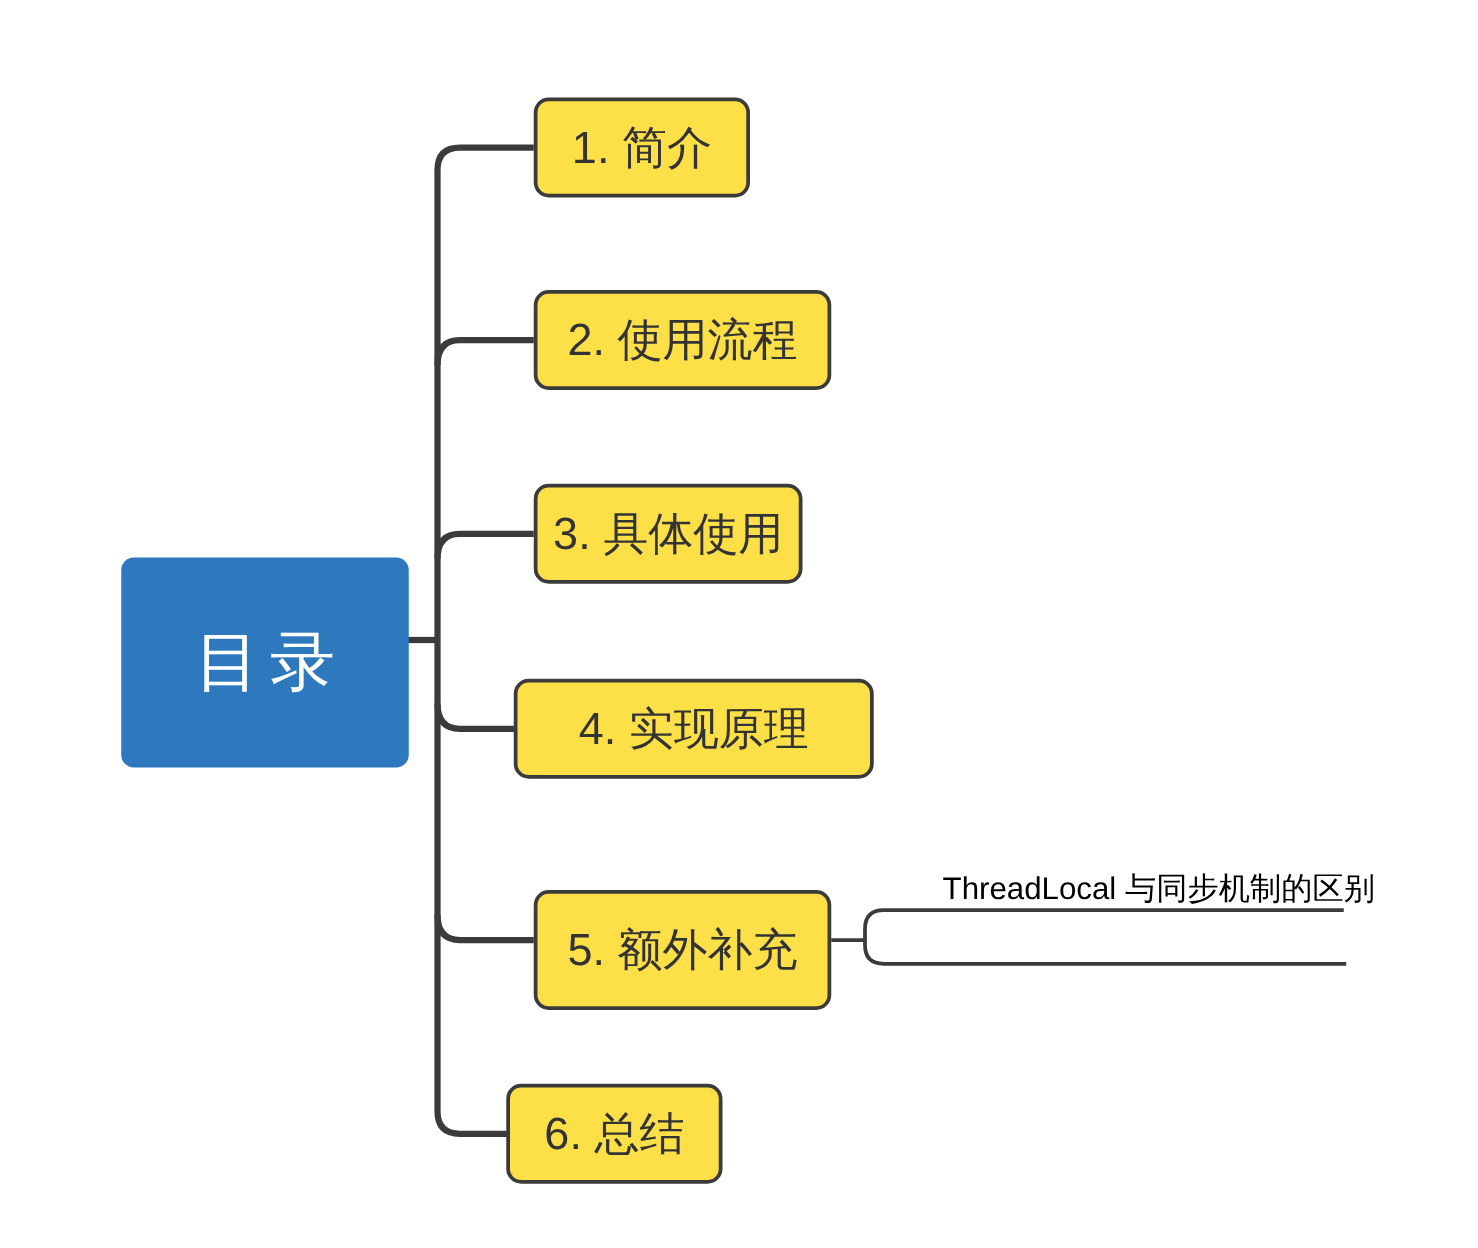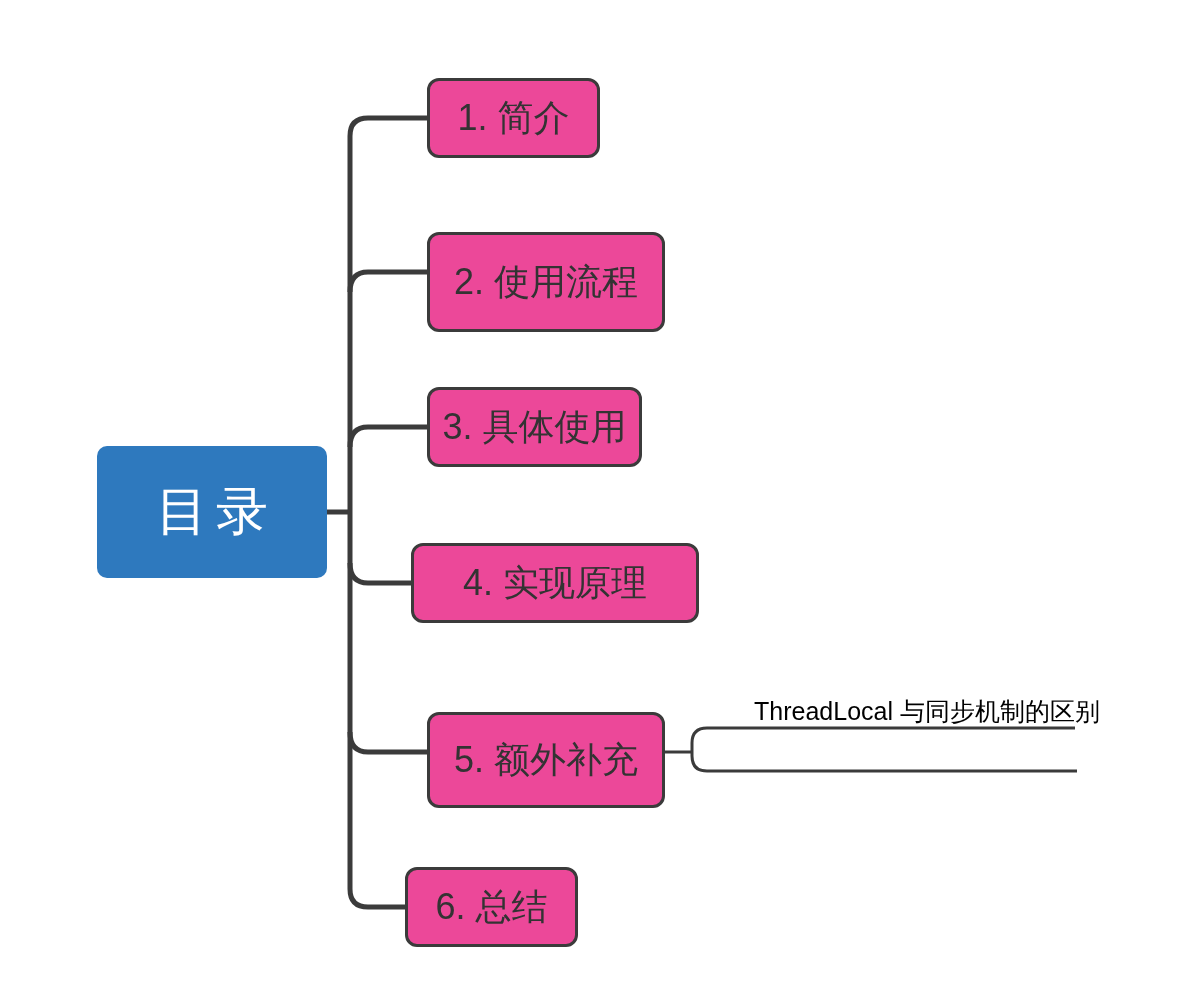--- a/index.html
+++ b/index.html
@@ -21,49 +21,49 @@
     top: 0;
     width: 1182px;
     height: 998px;
     pointer-events: none;
   }
   .root-node {
     position: absolute;
     left: 97px;
     top: 446px;
     width: 230px;
-    height: 132px;
+    height: 168px;
     background: #2E79BE;
     border-radius: 10px;
     display: flex;
     align-items: center;
     justify-content: center;
     color: #ffffff;
     font-size: 52px;
     letter-spacing: 8px;
     text-indent: 8px; 
     cursor: default;
     text-align: right;
   }
   .topic-node {
     position: absolute;
     box-sizing: border-box;
-    background: #ec4899;
+    background: #fde047;
     border: 3px solid #3B3B3B;
     border-radius: 12px;
     display: flex;
     align-items: center;
     justify-content: center;
     font-size: 36px;
     color: #333333;
     white-space: nowrap;
     cursor: default;
   }
   .topic-1 { left: 427px; top:  78px; width: 173px; height: 80px; }
-  .topic-2 { left: 427px; top: 232px; width: 238px; height: 100px; }
+  .topic-2 { left: 427px; top: 232px; width: 238px; height: 80px; }
   .topic-3 { left: 427px; top: 387px; width: 215px; height: 80px; }
   .topic-4 { left: 411px; top: 543px; width: 288px; height: 80px; }
   .topic-5 { left: 427px; top: 712px; width: 238px; height: 96px; }
   .topic-6 { left: 405px; top: 867px; width: 173px; height: 80px; }
   .sub-topic {
     position: absolute;
     left: 715px;
     width: 385px;
     text-align: right;
     font-size: 25px;

